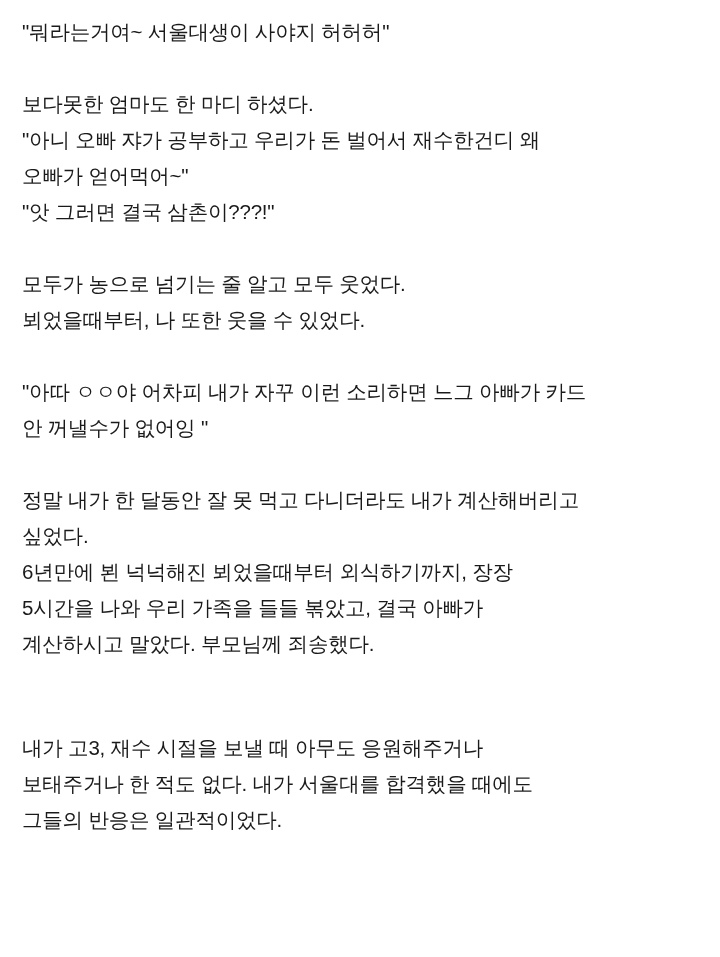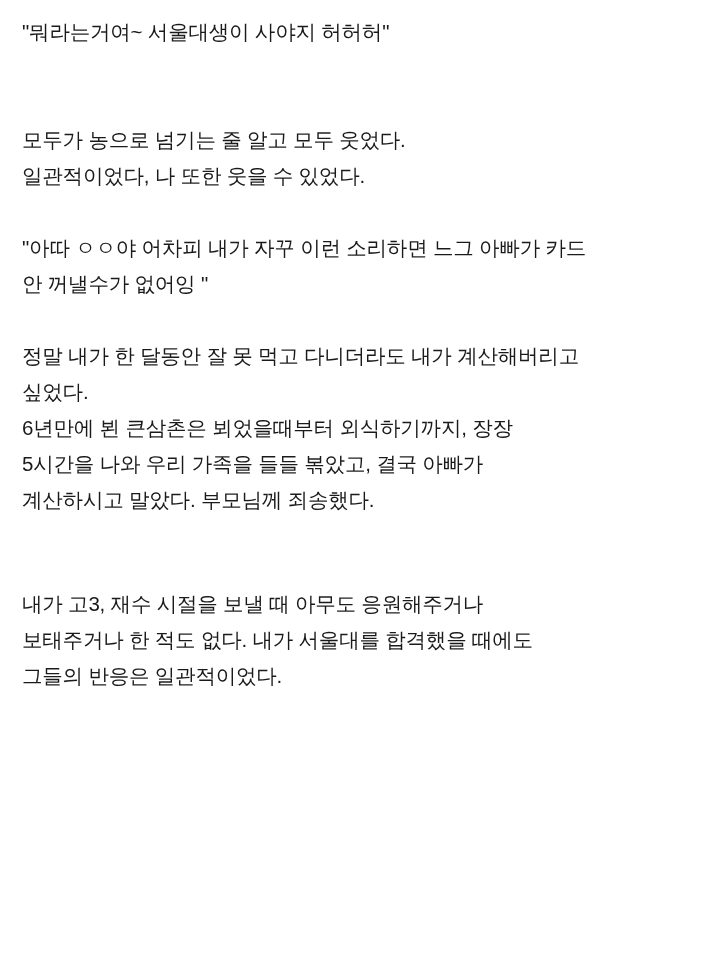--- a/index.html
+++ b/index.html
@@ -33,36 +33,40 @@
 </style>
 </head>
 <body>
 
 <div class="page">
 
   <div class="para">"뭐라는거여~ 서울대생이 사야지 허허허"</div>
 
   <div class="gap-lg"></div>
 
+  <div class="para">보다못한 엄마도 한 마디 하셨다.
+"아니 오빠 쟈가 공부하고 우리가 돈 벌어서 재수한건디 왜
+오빠가 얻어먹어~"
+"앗 그러면 결국 삼촌이???!"</div>
 
   <div class="gap-lg"></div>
 
   <div class="para">모두가 농으로 넘기는 줄 알고 모두 웃었다.
-일관적이었다, 나 또한 웃을 수 있었다.</div>
+뵈었을때부터, 나 또한 웃을 수 있었다.</div>
 
   <div class="gap-lg"></div>
 
   <div class="para">"아따 ㅇㅇ야 어차피 내가 자꾸 이런 소리하면 느그 아빠가 카드
 안 꺼낼수가 없어잉 "</div>
 
   <div class="gap-lg"></div>
 
   <div class="para">정말 내가 한 달동안 잘 못 먹고 다니더라도 내가 계산해버리고
 싶었다.
-6년만에 뵌 큰삼촌은 뵈었을때부터 외식하기까지, 장장
+6년만에 뵌 넉넉해진 뵈었을때부터 외식하기까지, 장장
 5시간을 나와 우리 가족을 들들 볶았고, 결국 아빠가
 계산하시고 말았다. 부모님께 죄송했다.</div>
 
   <div class="gap-md"></div>
 
 
   <div class="gap-md"></div>
 
   <div class="para">내가 고3, 재수 시절을 보낼 때 아무도 응원해주거나
 보태주거나 한 적도 없다. 내가 서울대를 합격했을 때에도

